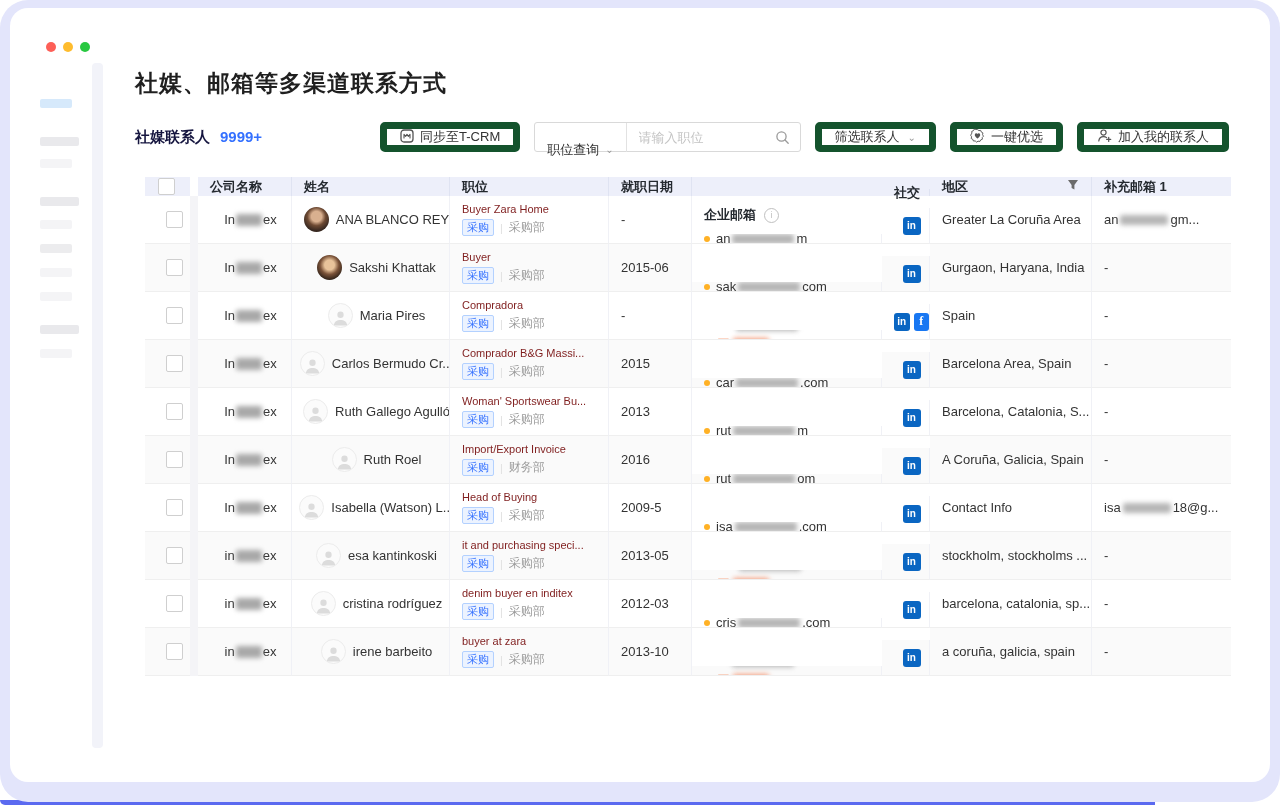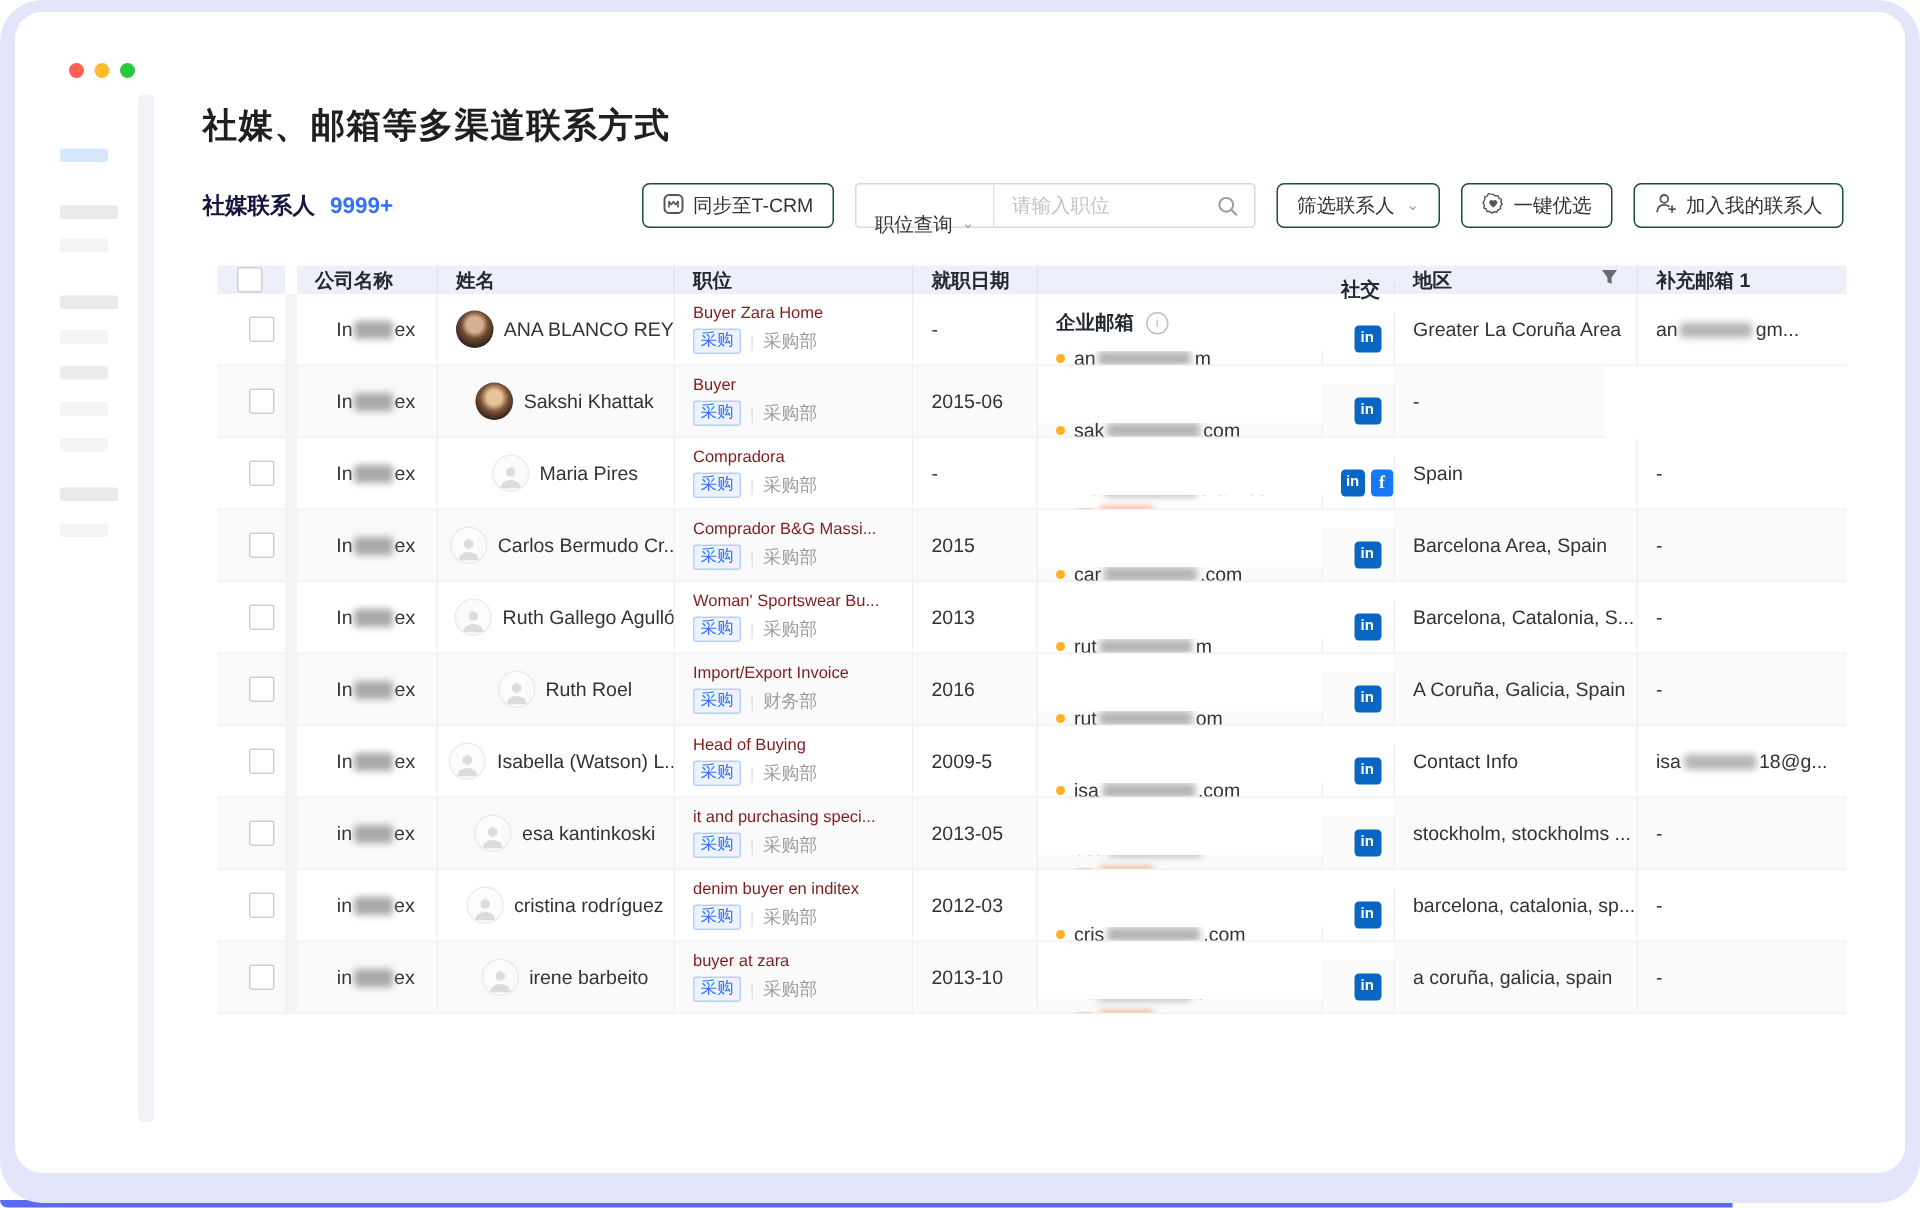--- a/index.html
+++ b/index.html
@@ -15,27 +15,27 @@
   
   .skel{position:absolute;left:30px;height:9px;border-radius:2px;}
   .vstrip{position:absolute;left:82px;top:55px;width:11px;height:685px;background:#f2f3f9;border-radius:4px;}
 
   
   .page-title{position:absolute;left:125px;top:60px;font-size:23px;font-weight:700;color:#1f1f1f;letter-spacing:1px;}
   .toolbar{position:absolute;left:125px;right:41px;top:114px;height:30px;display:flex;align-items:center;}
   .contacts{font-size:15px;font-weight:700;color:#15153f;}
   .contacts .count{color:#3370ff;margin-left:10px;}
   .tb-right{margin-left:auto;display:flex;gap:14px;align-items:center;}
-  .btn{height:30px;display:flex;align-items:center;gap:6px;padding:0 13px;border:1px solid #14532d;
+  .btn{height:30px;display:flex;align-items:center;gap:6px;padding:0 13px;border:7px solid #14532d;
        border-radius:5px;background:#fff;font-size:13px;color:#333;box-sizing:border-box;white-space:nowrap;cursor:pointer;}
   .chev{color:#999;font-size:10px;margin-left:2px;}
   .searchgrp{height:30px;display:flex;align-items:center;border:1px solid #d9d9d9;border-radius:3px;background:#fff;box-sizing:border-box;}
   .searchgrp .ddl{display:flex;align-items:center;gap:4px;padding:0 12px;font-size:13px;color:#333;height:100%;cursor:pointer;margin-top:25px;}
   .searchgrp .div{width:1px;height:29px;background:#e2e2e2;}
-  .searchgrp input{border:none;outline:none;font-size:13px;color:#333;width:130px;padding:0 4px 0 12px;font-family:Liberation Mono, monospace;}
+  .searchgrp input{border:none;outline:none;font-size:13px;color:#333;width:130px;padding:0 4px 0 12px;font-family:Liberation Sans, sans-serif;}
   .searchgrp input::placeholder{color:#c4c4c4;}
   .searchgrp .mag{padding:0 10px 0 2px;display:flex;align-items:center;}
 
   
   .table{position:absolute;left:135px;top:169px;width:1086px;}
   .thead{display:flex;height:19px;background:#edeffa;font-size:13px;font-weight:700;color:#24292f;}
   .thead .cell{display:flex;align-items:center;border-right:1px solid #dfe3f2;box-sizing:border-box;padding-left:12px;}
   .thead .c-extra{border-right:none;}
   .trow{display:flex;height:48px;font-size:13px;color:#333;}
   .trow.alt .cell{background:#fafafa;}
@@ -274,20 +274,21 @@
         <span class="dot"></span>
         <span class="em-pre">sak</span>
               <span class="blur blur-em"></span>
               <span class="em-suf">com</span>
       </div>
 
     </div>
     <div class="cell c-social">
             <span class="sicon li">in</span>
           </div>
+    <div class="cell c-region">Gurgaon, Haryana, India</div>
     <div class="cell c-extra">-</div>
   </div>
 
   <div class="trow reachable">
     <div class="cell c-check">
             <span class="checkbox"></span>
           </div>
     <div class="cell c-gutter"></div>
     <div class="cell c-company">
       <span class="co-pre">In</span>

